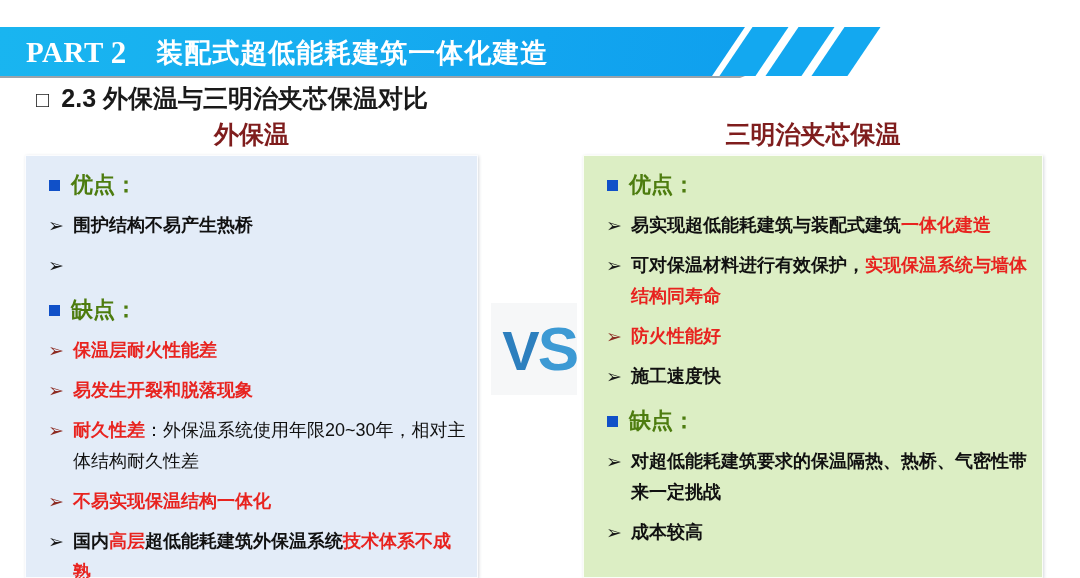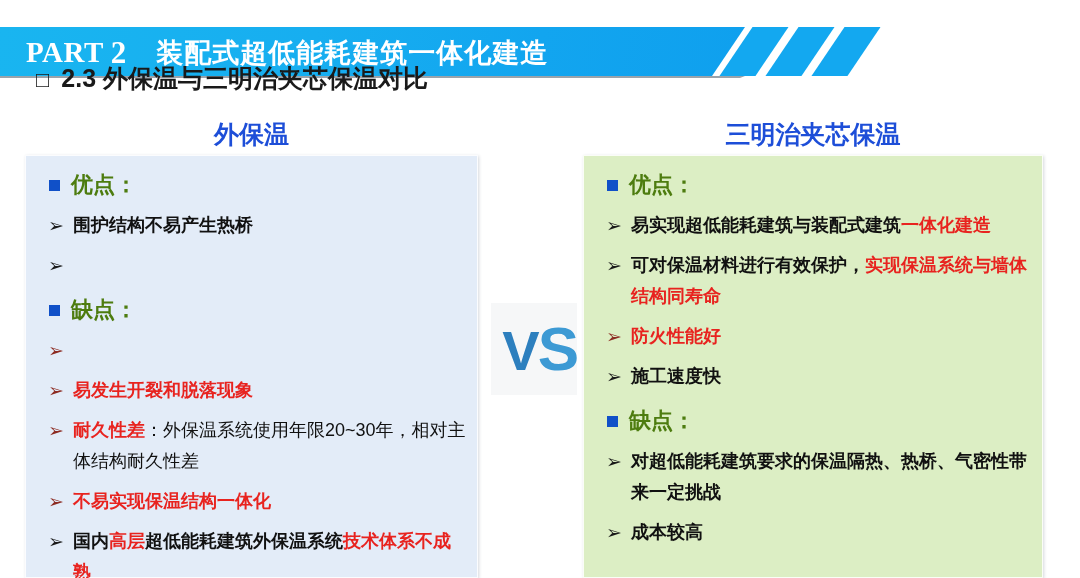--- a/index.html
+++ b/index.html
@@ -80,39 +80,39 @@
   .part-title {
     font-size: 27px;
     font-weight: bold;
     margin-left: 30px;
     letter-spacing: 1px;
   }
 
   
   .section-heading {
     position: absolute;
-    left: 36px; top: 62px;
+    left: 36px; top: 82px;
     font-size: 25px;
     font-weight: bold;
     color: #1a1a1a;
     white-space: nowrap;
   }
   .section-heading .sq {
     font-size: 22px;
     margin-right: 12px;
     font-weight: normal;
   }
 
   
   .col-title {
     position: absolute;
     top: 118px;
     font-size: 25px;
     font-weight: bold;
-    color: #1d4ed8;
+    color: #7f1d1d;
     text-align: center;
     white-space: nowrap;
   }
   .col-title.left  { left: 25px; width: 453px; }
   .col-title.right { left: 583px; width: 460px; }
 
   
   .panel {
     position: absolute;
     top: 155px;
@@ -229,20 +229,21 @@
     </div>
     <div class="blk">
       <span class="bullet-ar">➢</span>
     </div>
     <div class="blk head gap-top">
       <span class="bullet-sq"></span>
       <span class="head-text">缺点：</span>
     </div>
     <div class="blk">
       <span class="bullet-ar red">➢</span>
+      <span class="line-text"><span class="red">保温层耐火性能差</span></span>
     </div>
     <div class="blk">
       <span class="bullet-ar red">➢</span>
       <span class="line-text"><span class="red">易发生开裂和脱落现象</span></span>
     </div>
     <div class="blk">
       <span class="bullet-ar red">➢</span>
       <span class="line-text"><span class="red">耐久性差</span><span class="plain">：外保温系统使用年限20~30年，相对主体结构耐久性差</span></span>
     </div>
     <div class="blk">

